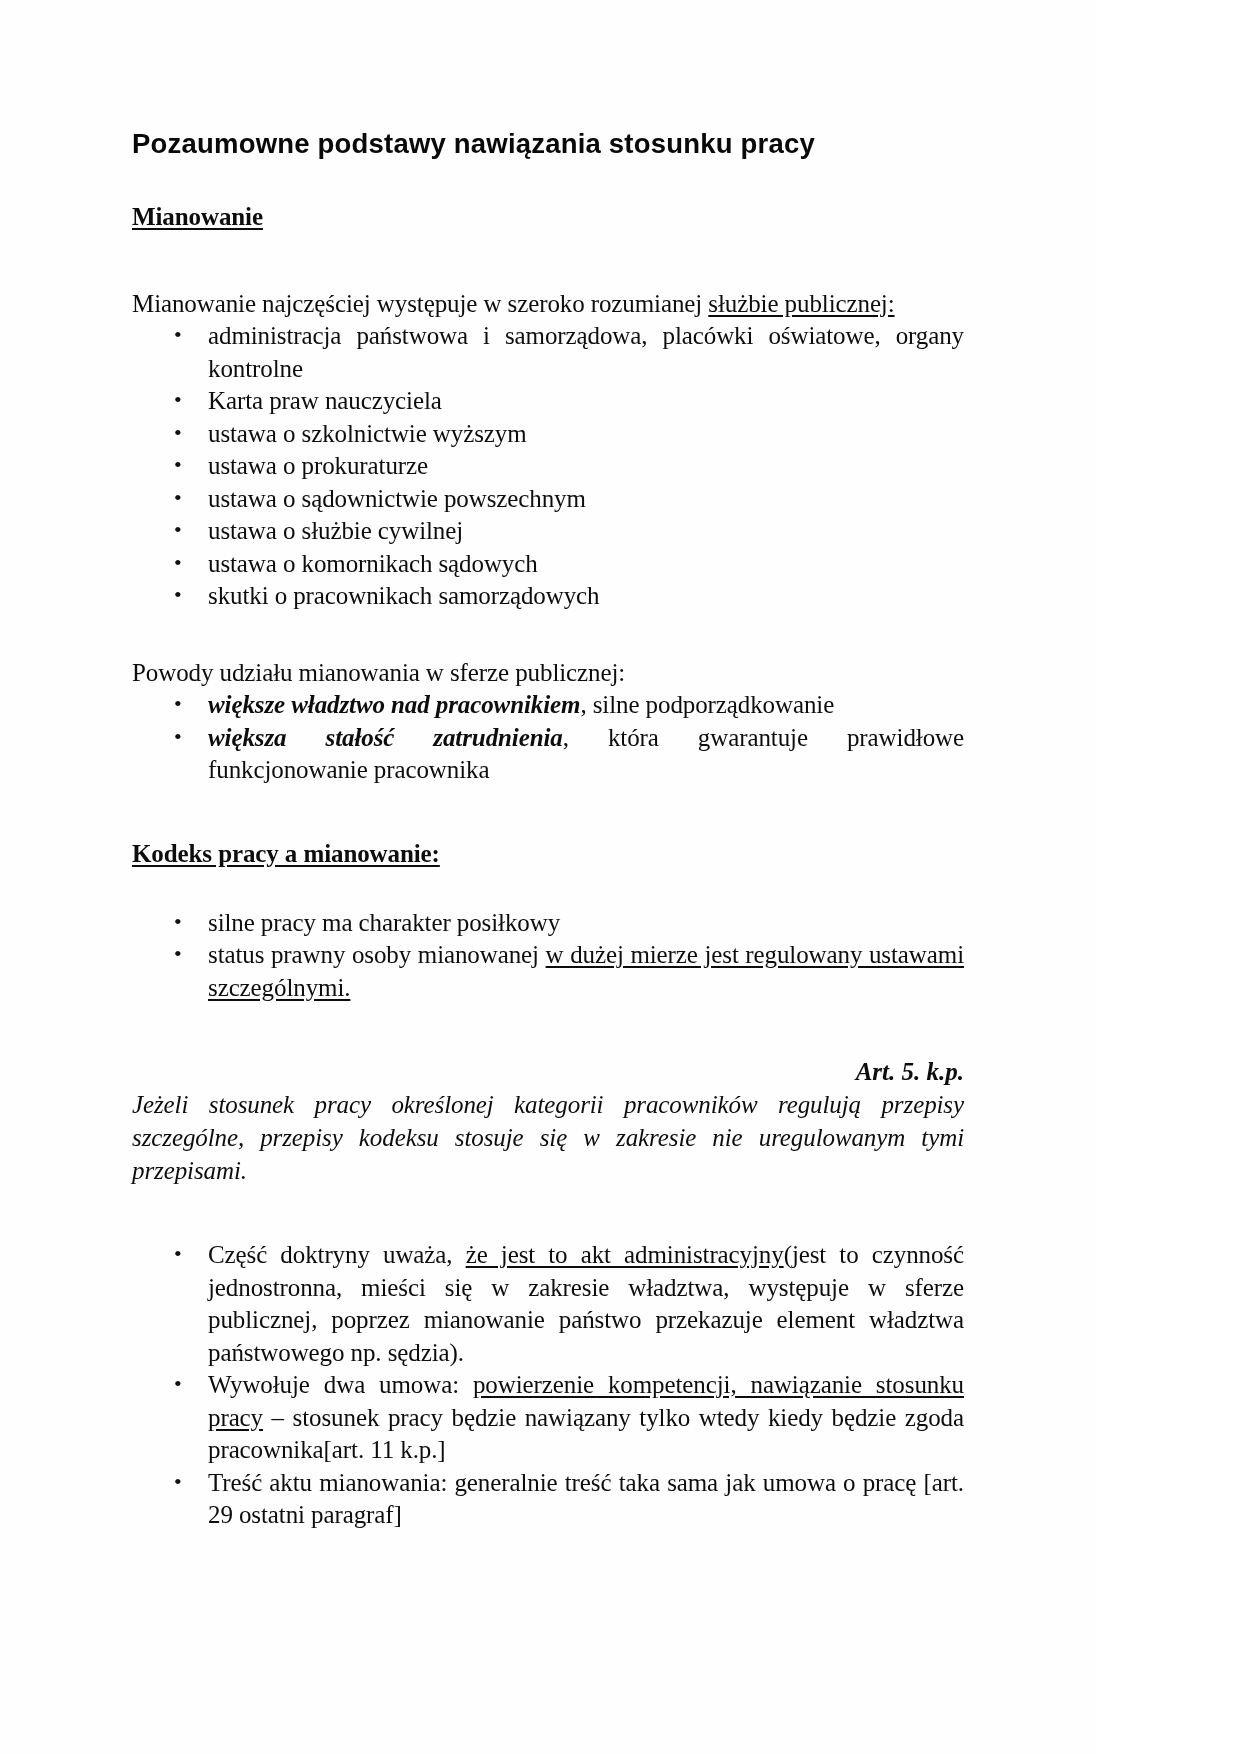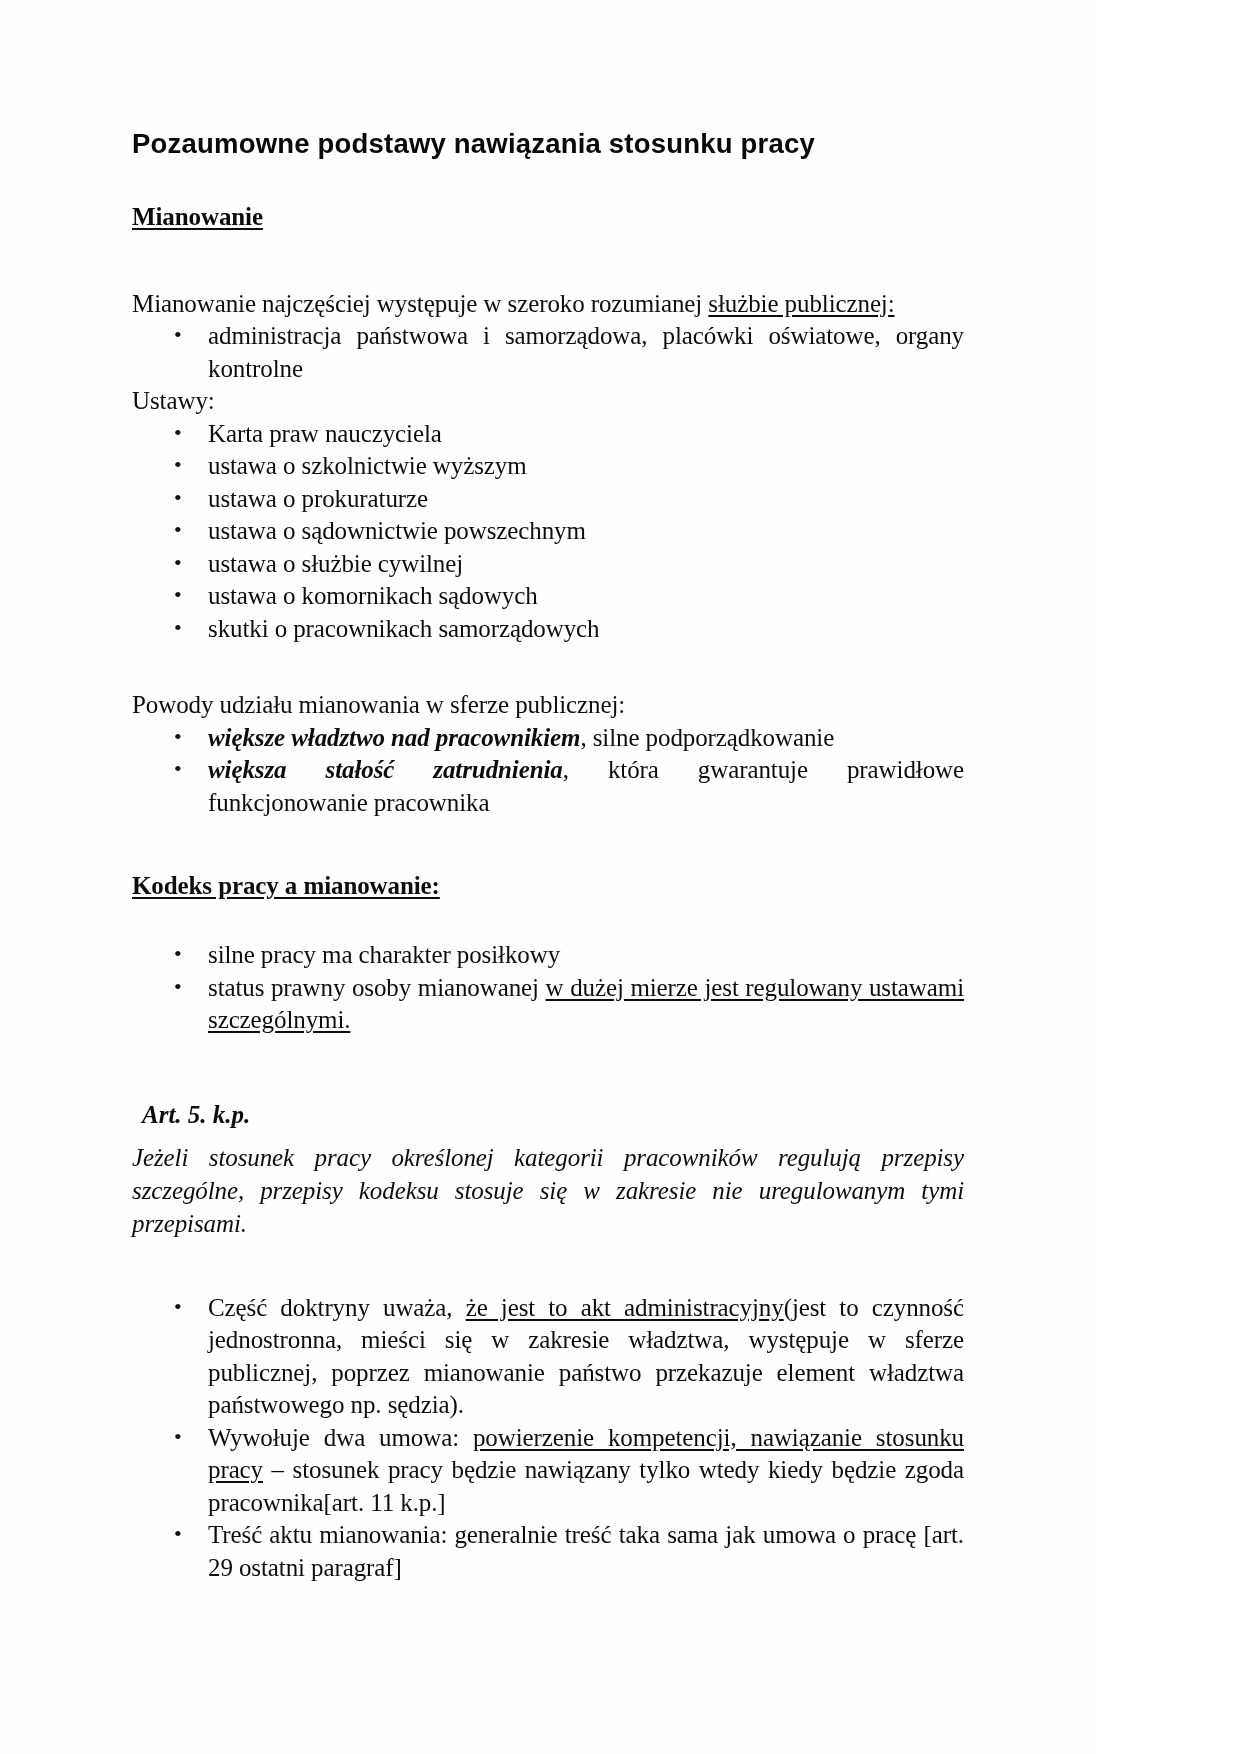--- a/index.html
+++ b/index.html
@@ -75,22 +75,23 @@
     line-height: 1.45;
     color: #111;
   }
   ul.bullets.nojust > li { text-align: left; }
   .u { text-decoration: underline; text-underline-offset: 2.5px; }
   .bi { font-weight: bold; font-style: italic; }
   .art-label {
     font-size: 25px;
     font-weight: bold;
     font-style: italic;
-    margin: 10px;
+    margin: 0;
     line-height: 1.28;
+    text-align: right;
   }
   .art-body {
     font-size: 25px;
     font-style: italic;
     line-height: 1.32;
     margin: 0;
     text-align: justify;
     letter-spacing: -0.1px;
   }
   .gap-lg { height: 44px; }
@@ -110,21 +111,20 @@
   <p class="para">
     <span>Mianowanie najczęściej występuje w szeroko rozumianej </span><span class="u">służbie publicznej:</span>
   </p>
 
   <ul class="bullets">
     <li>
       <span>administracja państwowa i samorządowa, placówki oświatowe, organy kontrolne</span>
     </li>
   </ul>
 
-  <p class="para">Ustawy:</p>
 
   <ul class="bullets nojust">
     <li><span>Karta praw nauczyciela</span></li>
     <li><span>ustawa o szkolnictwie wyższym</span></li>
     <li><span>ustawa o prokuraturze</span></li>
     <li><span>ustawa o sądownictwie powszechnym</span></li>
     <li><span>ustawa o służbie cywilnej</span></li>
     <li><span>ustawa o komornikach sądowych</span></li>
     <li><span>skutki o pracownikach samorządowych</span></li>
   </ul>

